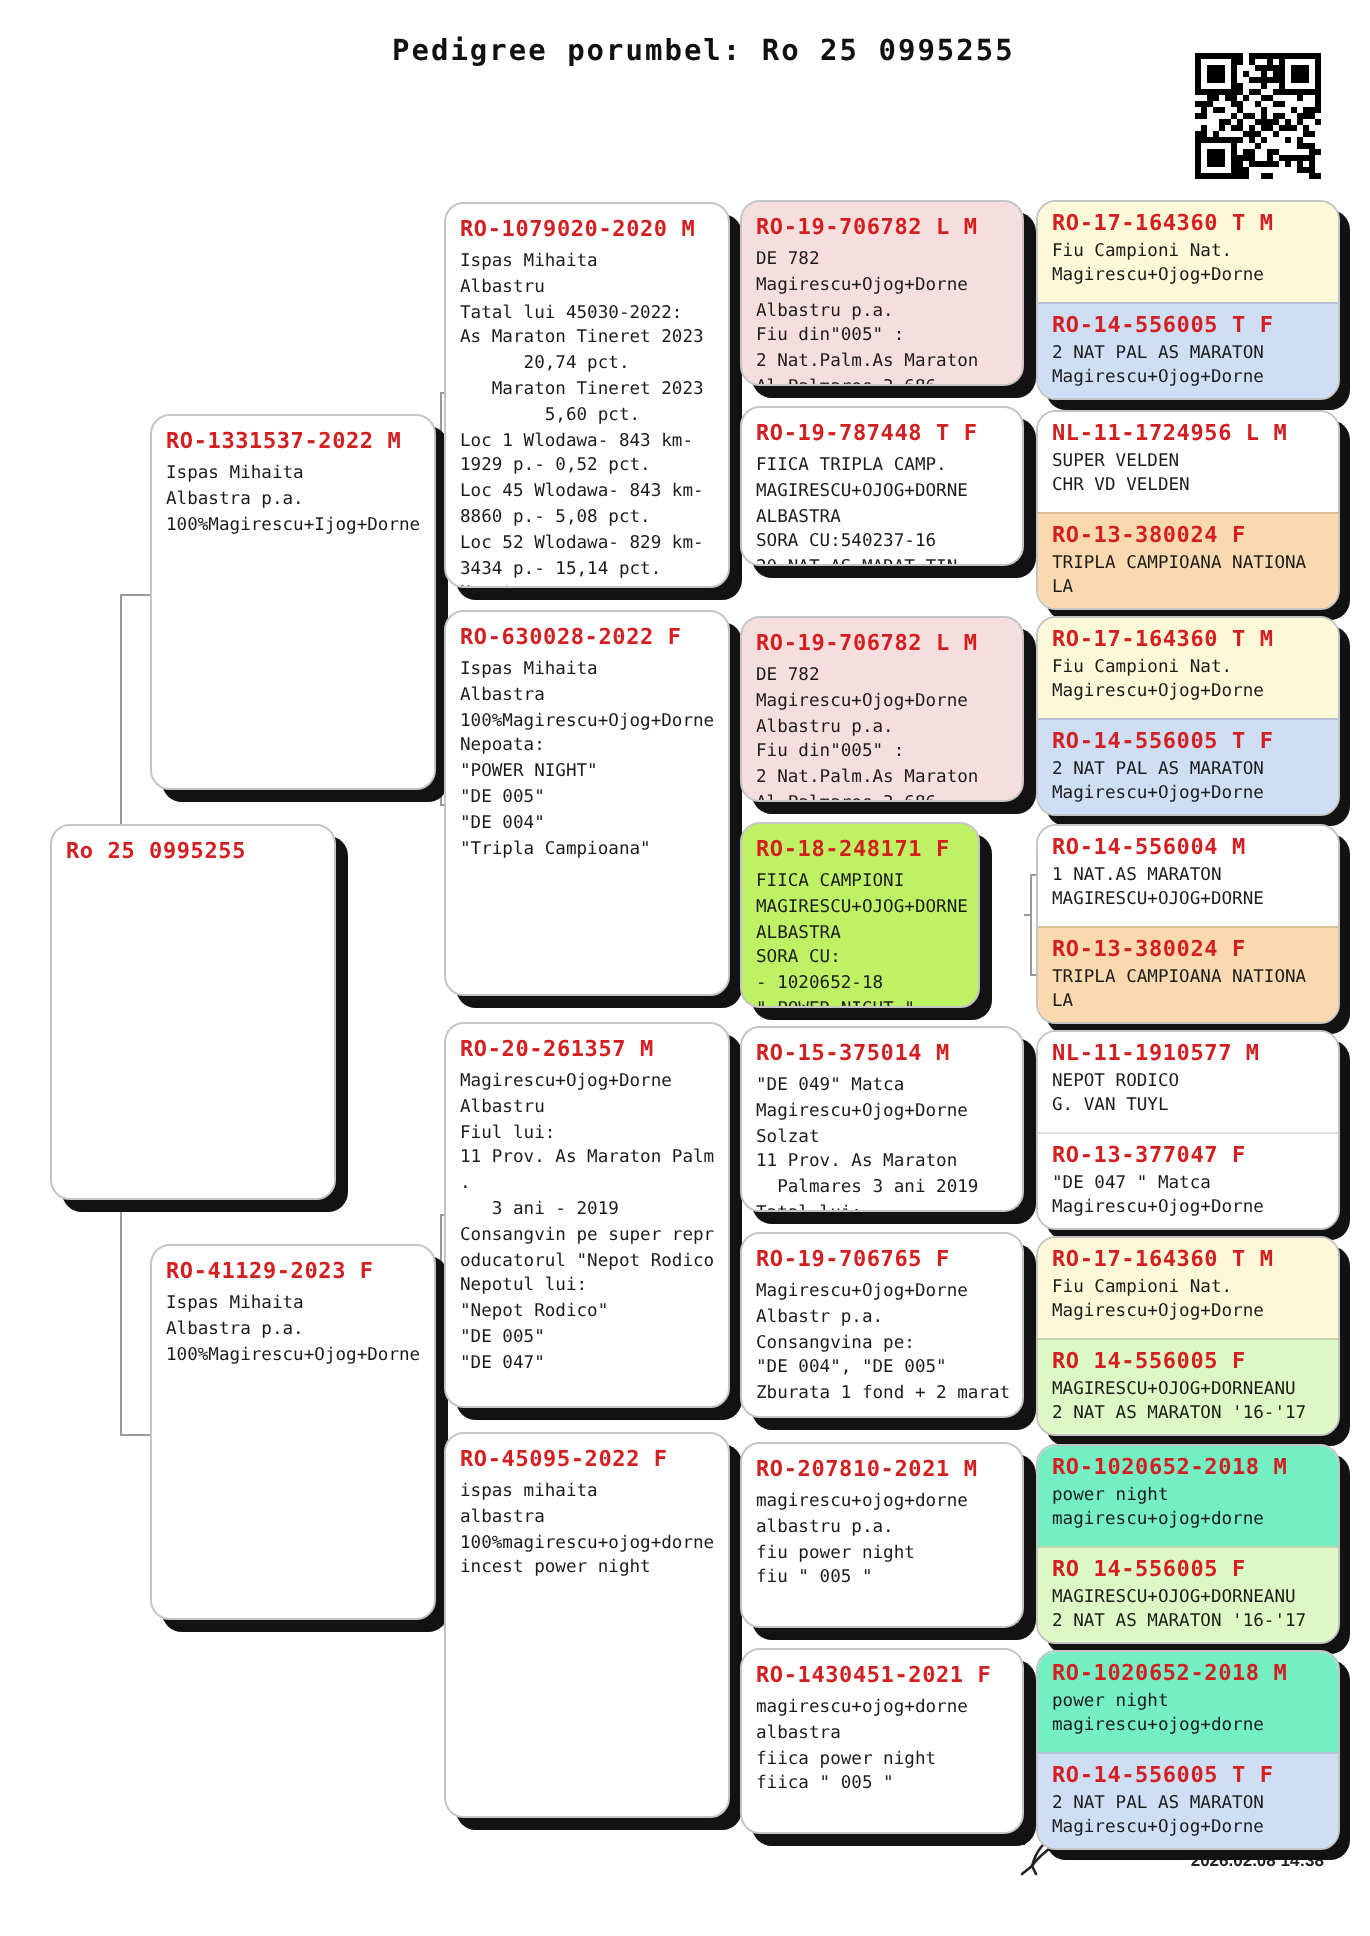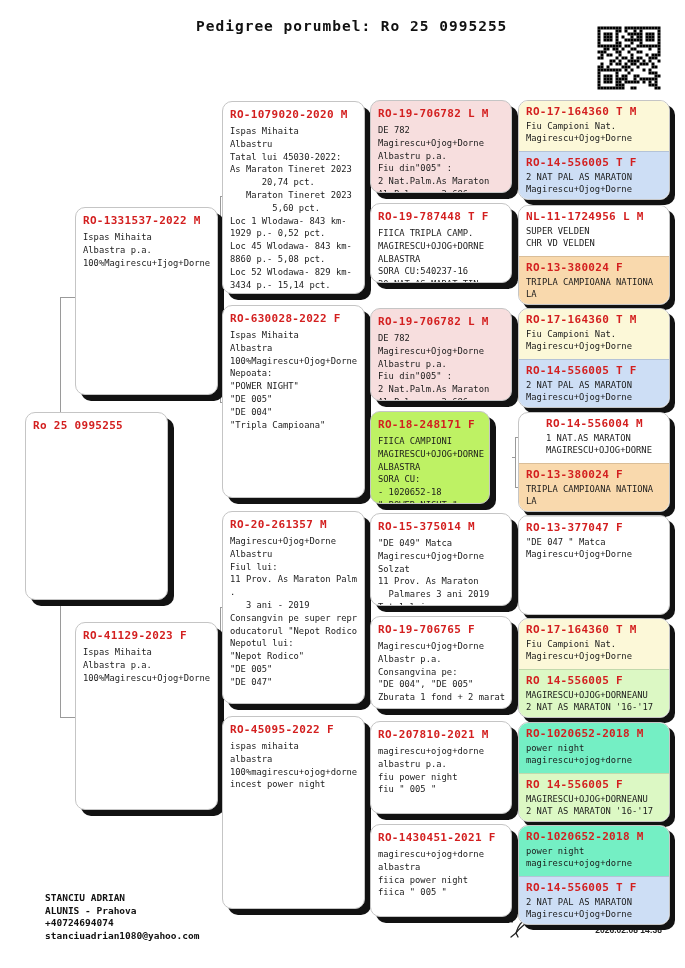--- a/index.html
+++ b/index.html
@@ -510,32 +510,37 @@
       <div class="bbody">Fiu Campioni Nat.
 Magirescu+Ojog+Dorne</div>
     </div>
     <div class="half half-b" style="background: rgb(205, 222, 245);">
       <div class="ring">RO-14-556005 T F</div>
       <div class="bbody">2 NAT PAL AS MARATON
 Magirescu+Ojog+Dorne</div>
     </div>
   </div>
   <div class="group" style="left:518px;top:412px;width:152px;height:100px">
-    <div class="half" style="background: rgb(255, 255, 255); margin-left: 20px;">
+    <div class="half" style="background: rgb(255, 255, 255);">
       <div class="ring">RO-14-556004 M</div>
       <div class="bbody">1 NAT.AS MARATON
 MAGIRESCU+OJOG+DORNE</div>
     </div>
     <div class="half half-b" style="background: rgb(249, 217, 173);">
       <div class="ring">RO-13-380024 F</div>
       <div class="bbody">TRIPLA CAMPIOANA NATIONA
 LA</div>
     </div>
   </div>
   <div class="group" style="left:518px;top:515px;width:152px;height:100px">
+    <div class="half" style="background: rgb(255, 255, 255);">
+      <div class="ring">NL-11-1910577 M</div>
+      <div class="bbody">NEPOT RODICO
+G. VAN TUYL</div>
+    </div>
     <div class="half half-b" style="background: rgb(255, 255, 255);">
       <div class="ring">RO-13-377047 F</div>
       <div class="bbody">"DE 047 " Matca
 Magirescu+Ojog+Dorne</div>
     </div>
   </div>
   <div class="group" style="left:518px;top:618px;width:152px;height:100px">
     <div class="half" style="background: rgb(252, 248, 216);">
       <div class="ring">RO-17-164360 T M</div>
       <div class="bbody">Fiu Campioni Nat.
@@ -565,24 +570,20 @@
       <div class="bbody">power night
 magirescu+ojog+dorne</div>
     </div>
     <div class="half half-b" style="background: rgb(205, 222, 245);">
       <div class="ring">RO-14-556005 T F</div>
       <div class="bbody">2 NAT PAL AS MARATON
 Magirescu+Ojog+Dorne</div>
     </div>
   </div>
 
-  <div class="owner">STANCIU ADRIAN
-ALUNIS - Prahova
-+40724694074
-stanciuadrian1080@yahoo.com</div>
 
   <div class="logo-bird">
     <svg width="36" height="38" viewBox="0 0 36 38" fill="none" stroke="#222" stroke-width="1.3" stroke-linecap="round">
       <path d="M7 21 C10 9, 23 6, 30 10 C24 12, 21 16, 23 20 C17 18, 13 25, 11 32"></path>
       <path d="M11 32 L6 36 M11 32 L13 36 M23 20 C20 24, 15 26, 11 32"></path>
     </svg>
   </div>
   <div class="brand">myloft</div>
   <a class="site" href="#">https://myloft.ro</a>
   <div class="stamp">2026.02.08 14:38</div>

